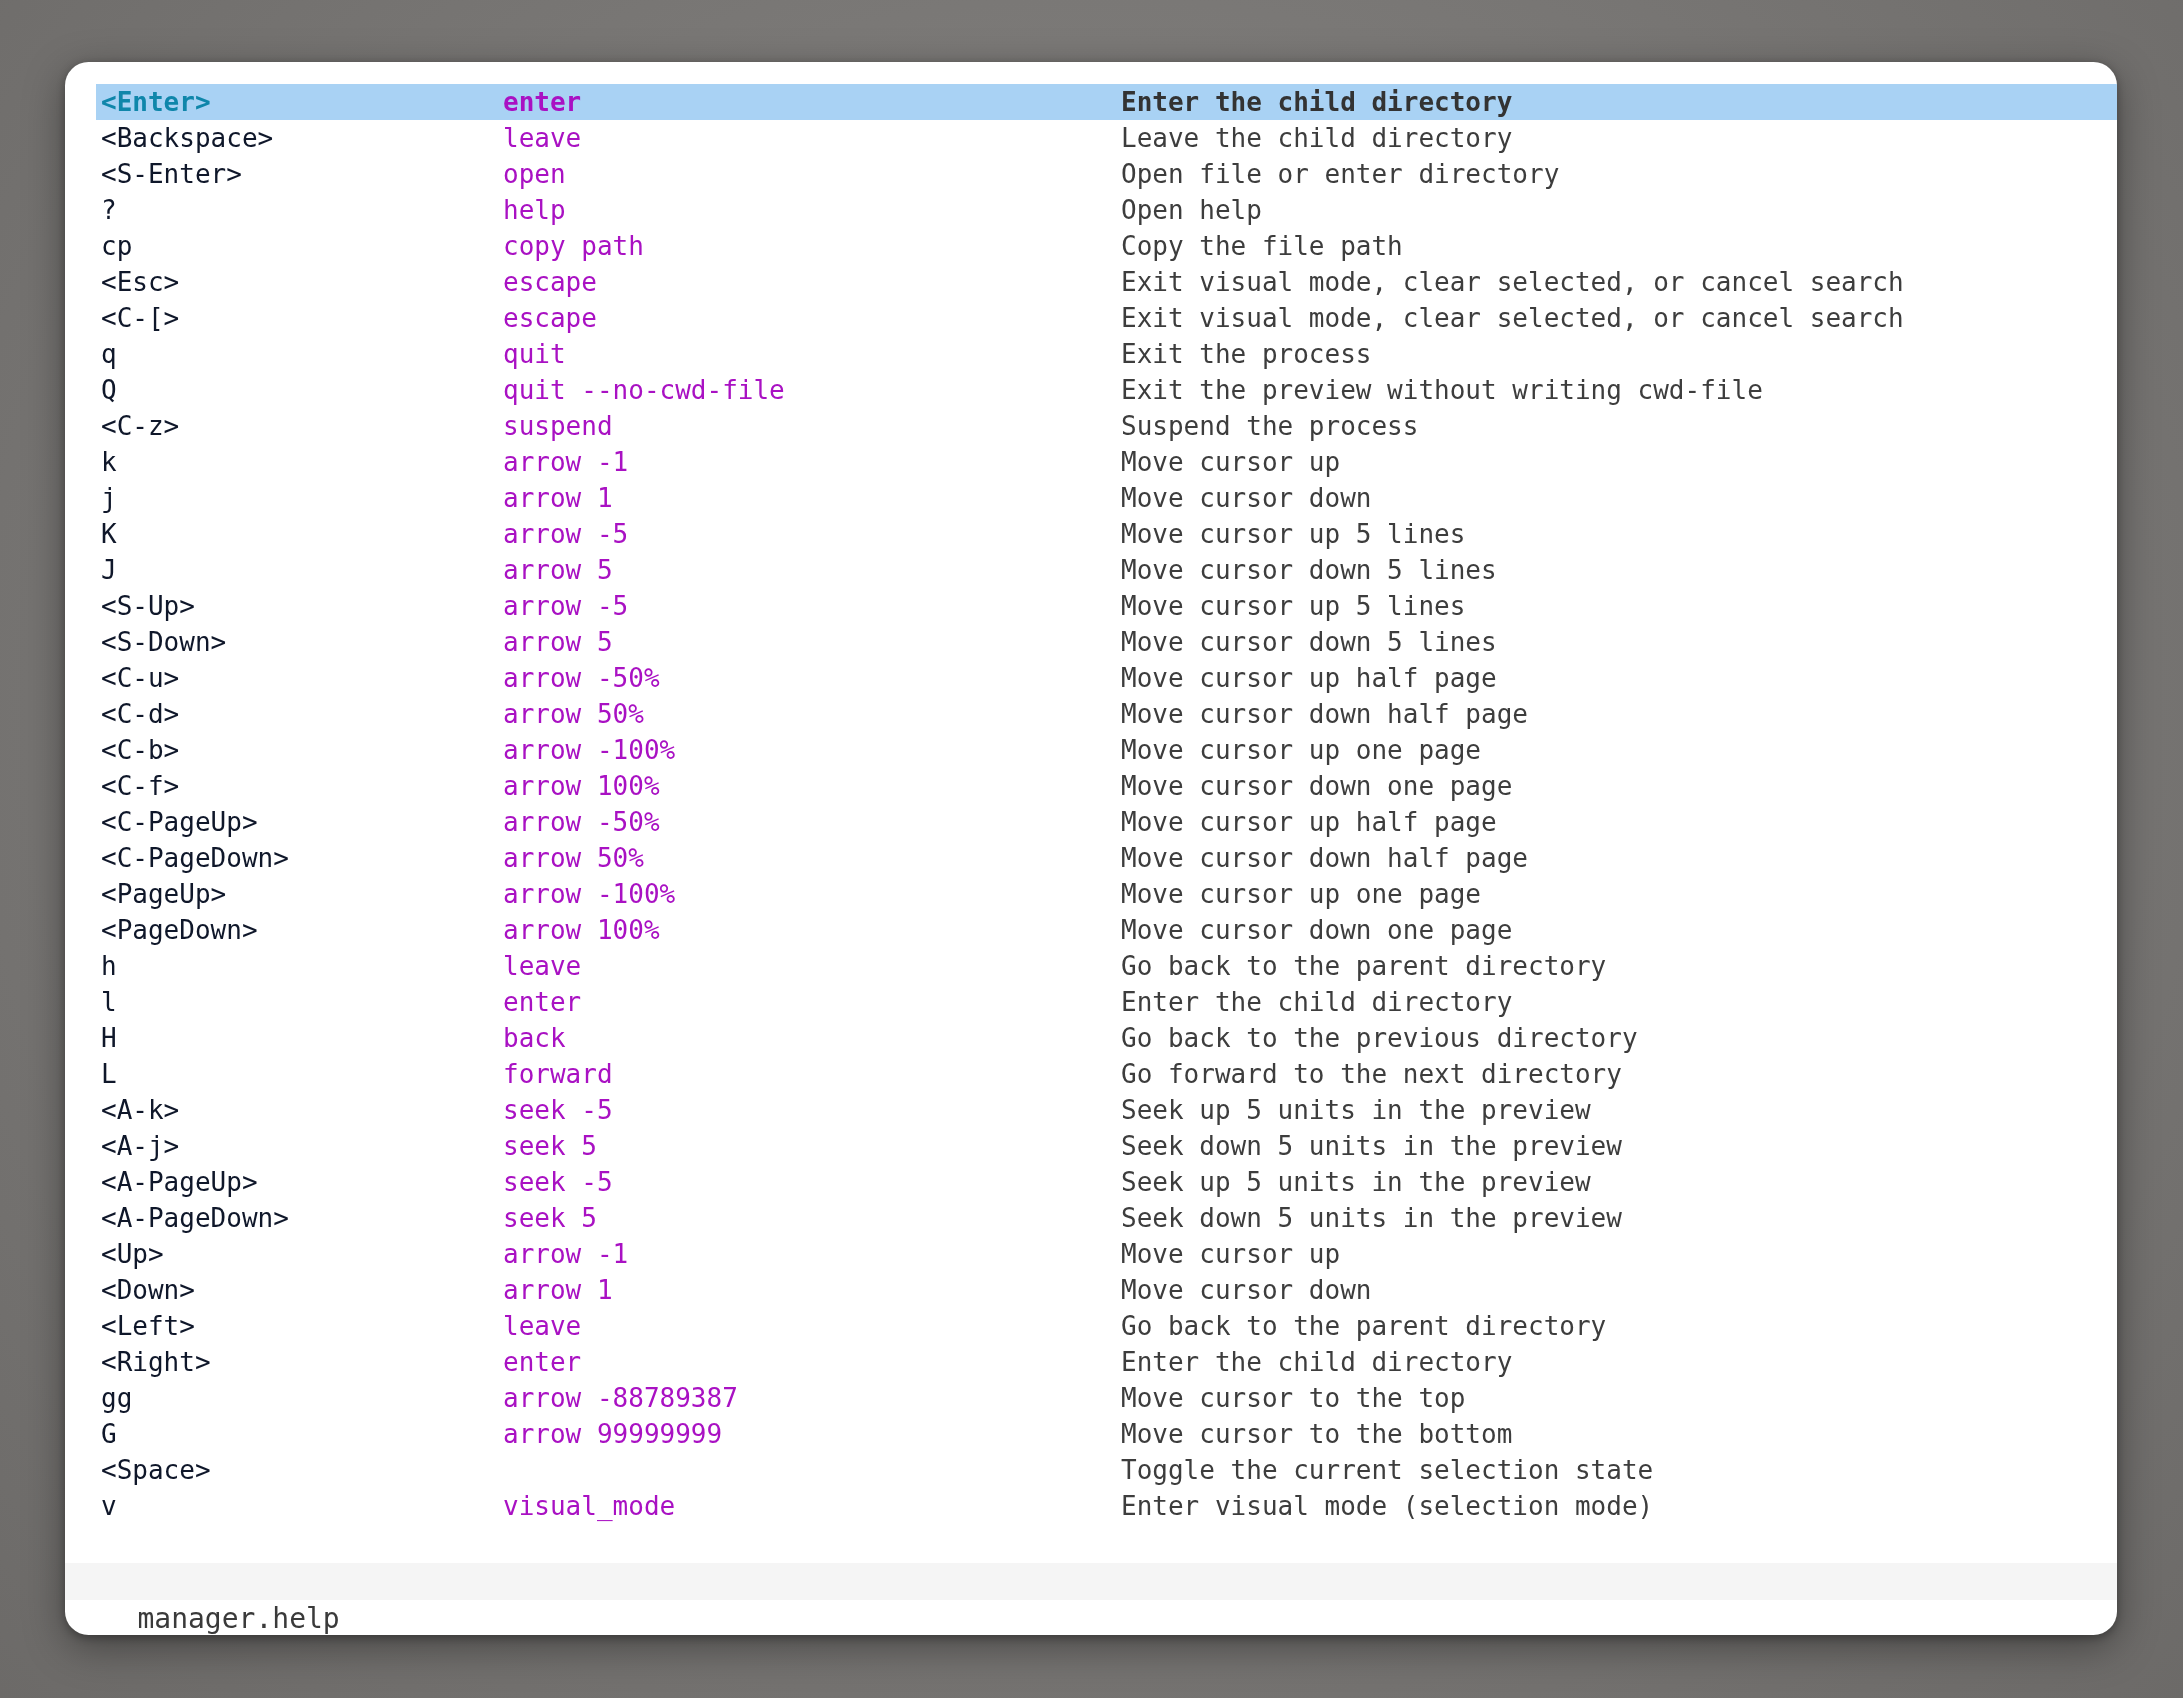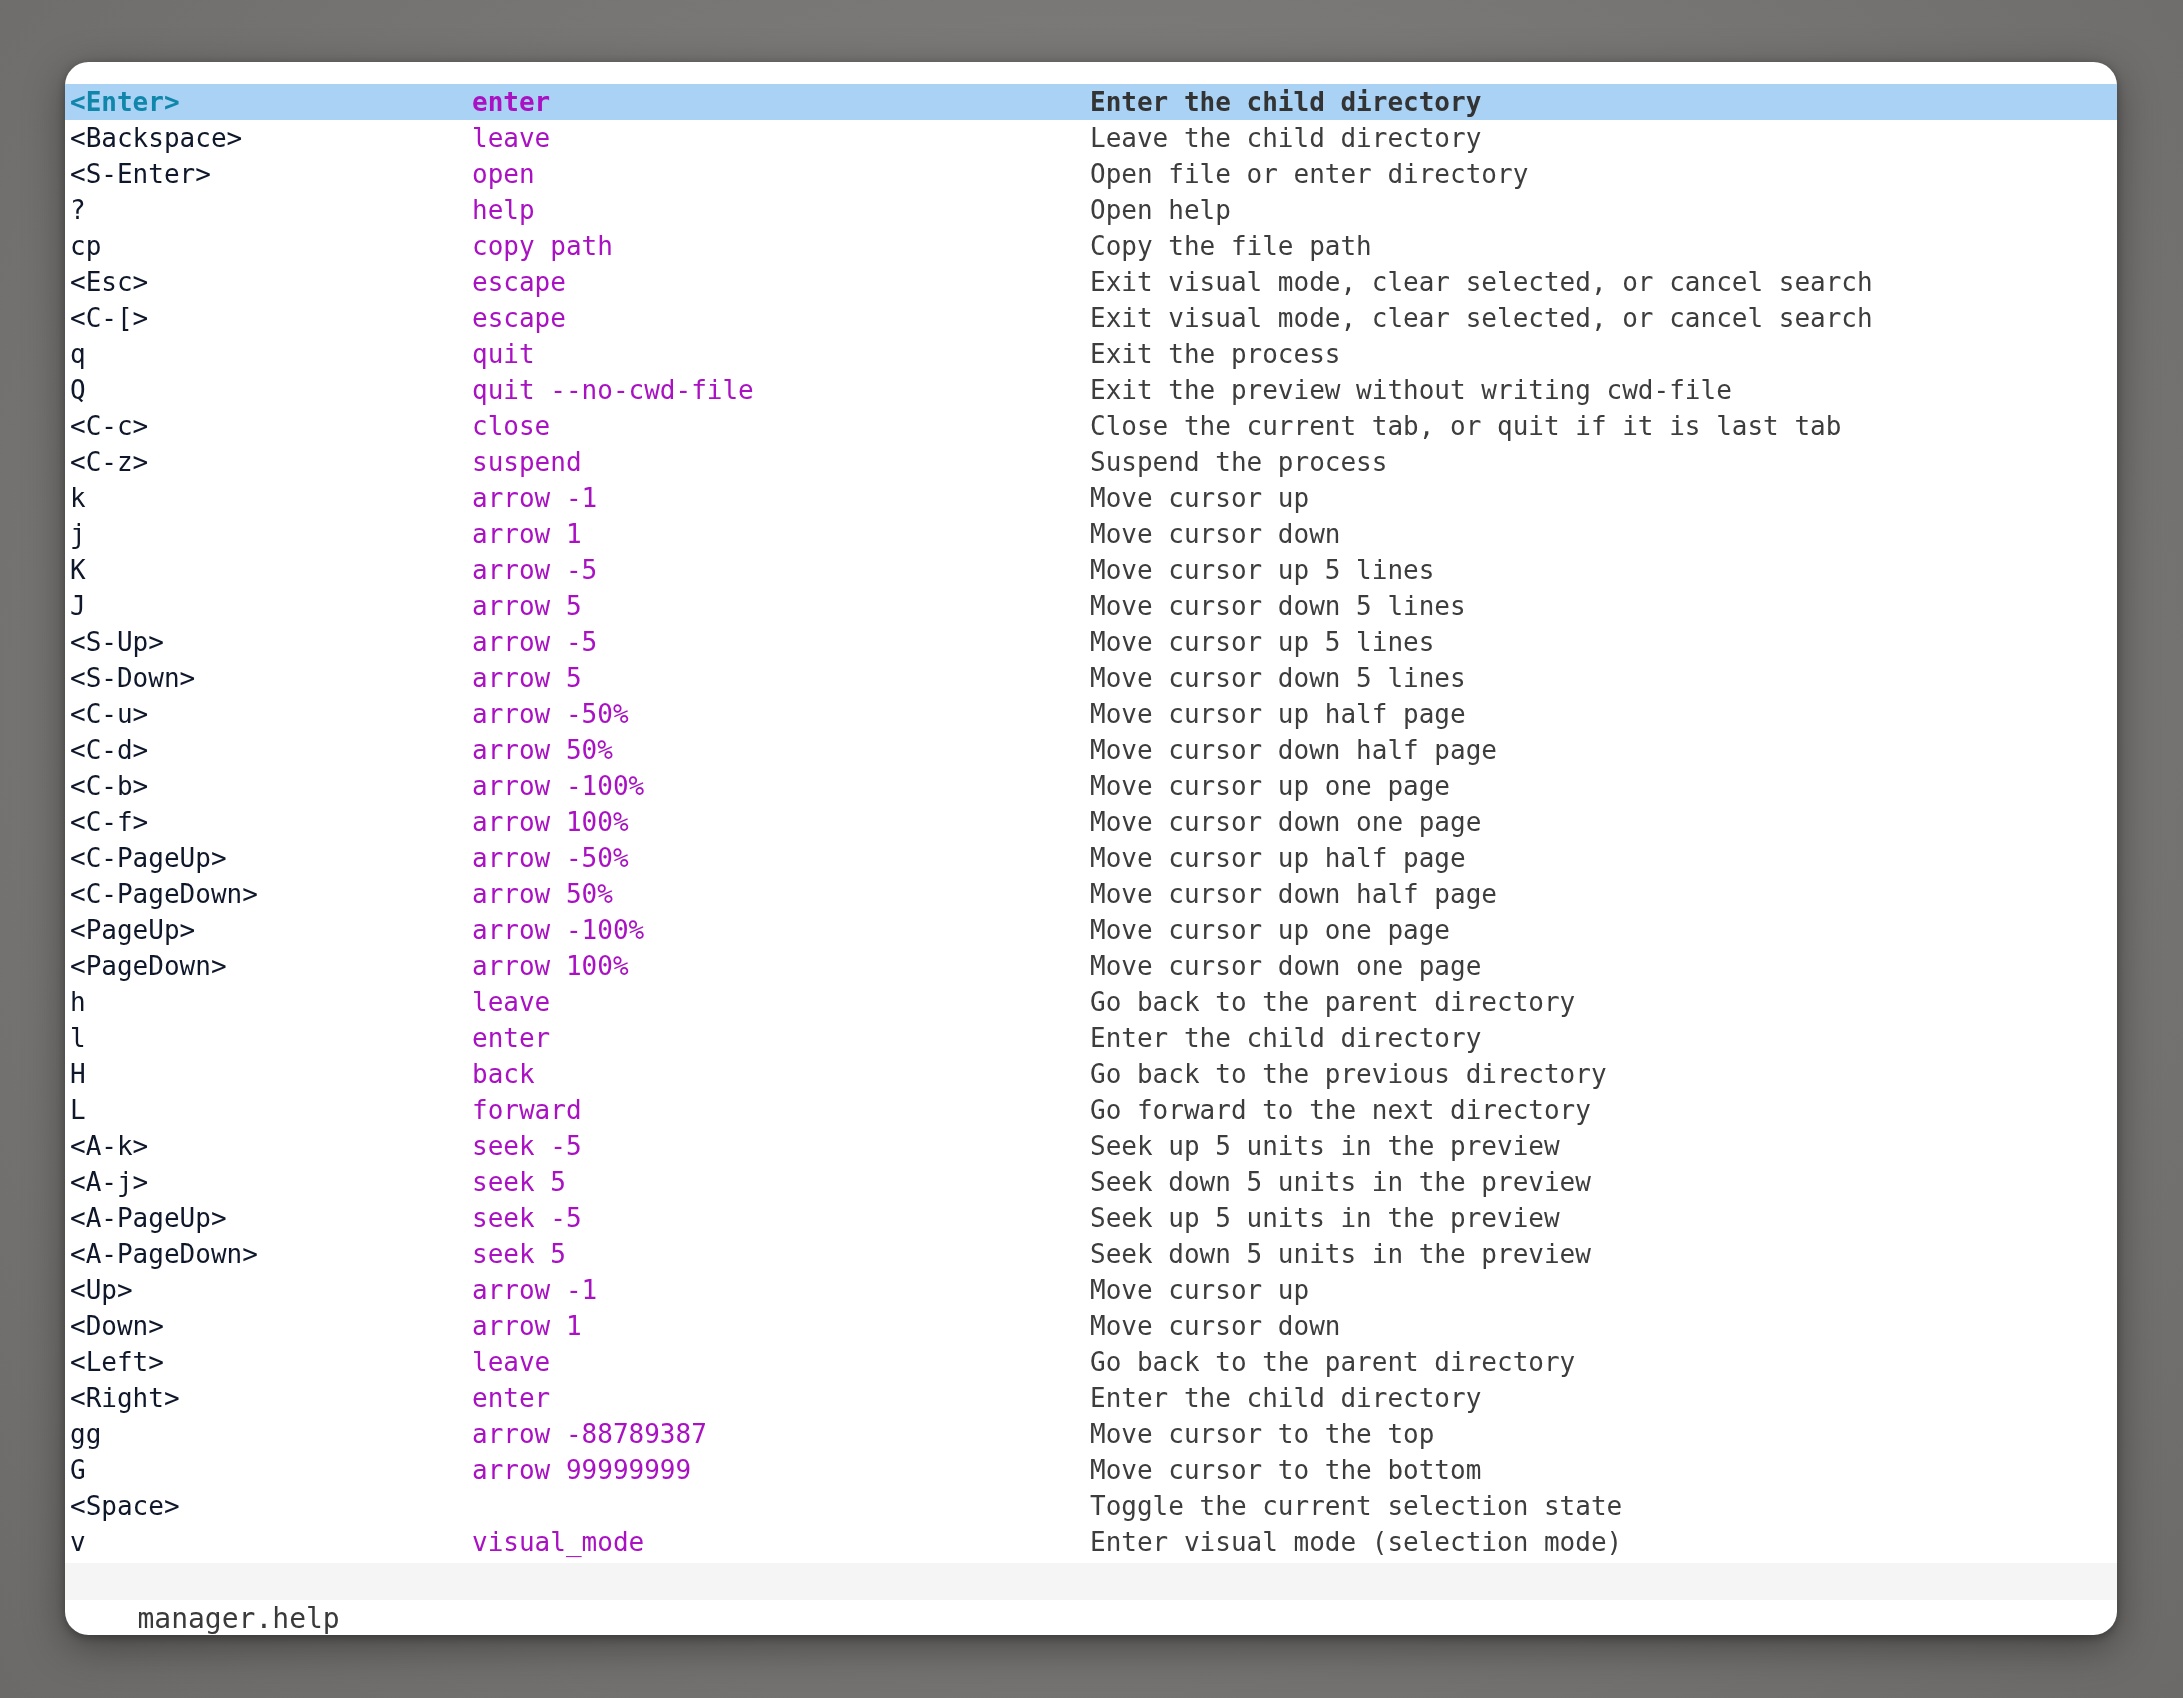--- a/index.html
+++ b/index.html
@@ -20,20 +20,21 @@
     top: 62px;
     width: 2052px;
     height: 1573px;
     background: #ffffff;
     border-radius: 23.5px;
     box-shadow: 0 11.7px 40px rgba(0,0,0,0.38), 0 2.5px 8.4px rgba(0,0,0,0.28);
     overflow: hidden;
   }
   .help-list {
     padding-top: 22px;
+    padding-left: 31px;
   }
   .row {
     position: relative;
     height: 36px;
     line-height: 36px;
     font-size: 26px;
     white-space: pre;
   }
   .row.selected {
     background: #a9d2f4;
@@ -116,25 +117,20 @@
     <span class="cell cmd">quit</span>
     <span class="cell desc">Exit the process</span>
   </div>
 
   <div class="row">
     <span class="cell key">Q</span>
     <span class="cell cmd">quit --no-cwd-file</span>
     <span class="cell desc">Exit the preview without writing cwd-file</span>
   </div>
 
-  <div class="row">
-    <span class="cell key">&lt;C-c&gt;</span>
-    <span class="cell cmd">close</span>
-    <span class="cell desc">Close the current tab, or quit if it is last tab</span>
-  </div>
 
   <div class="row">
     <span class="cell key">&lt;C-z&gt;</span>
     <span class="cell cmd">suspend</span>
     <span class="cell desc">Suspend the process</span>
   </div>
 
   <div class="row">
     <span class="cell key">k</span>
     <span class="cell cmd">arrow -1</span>

